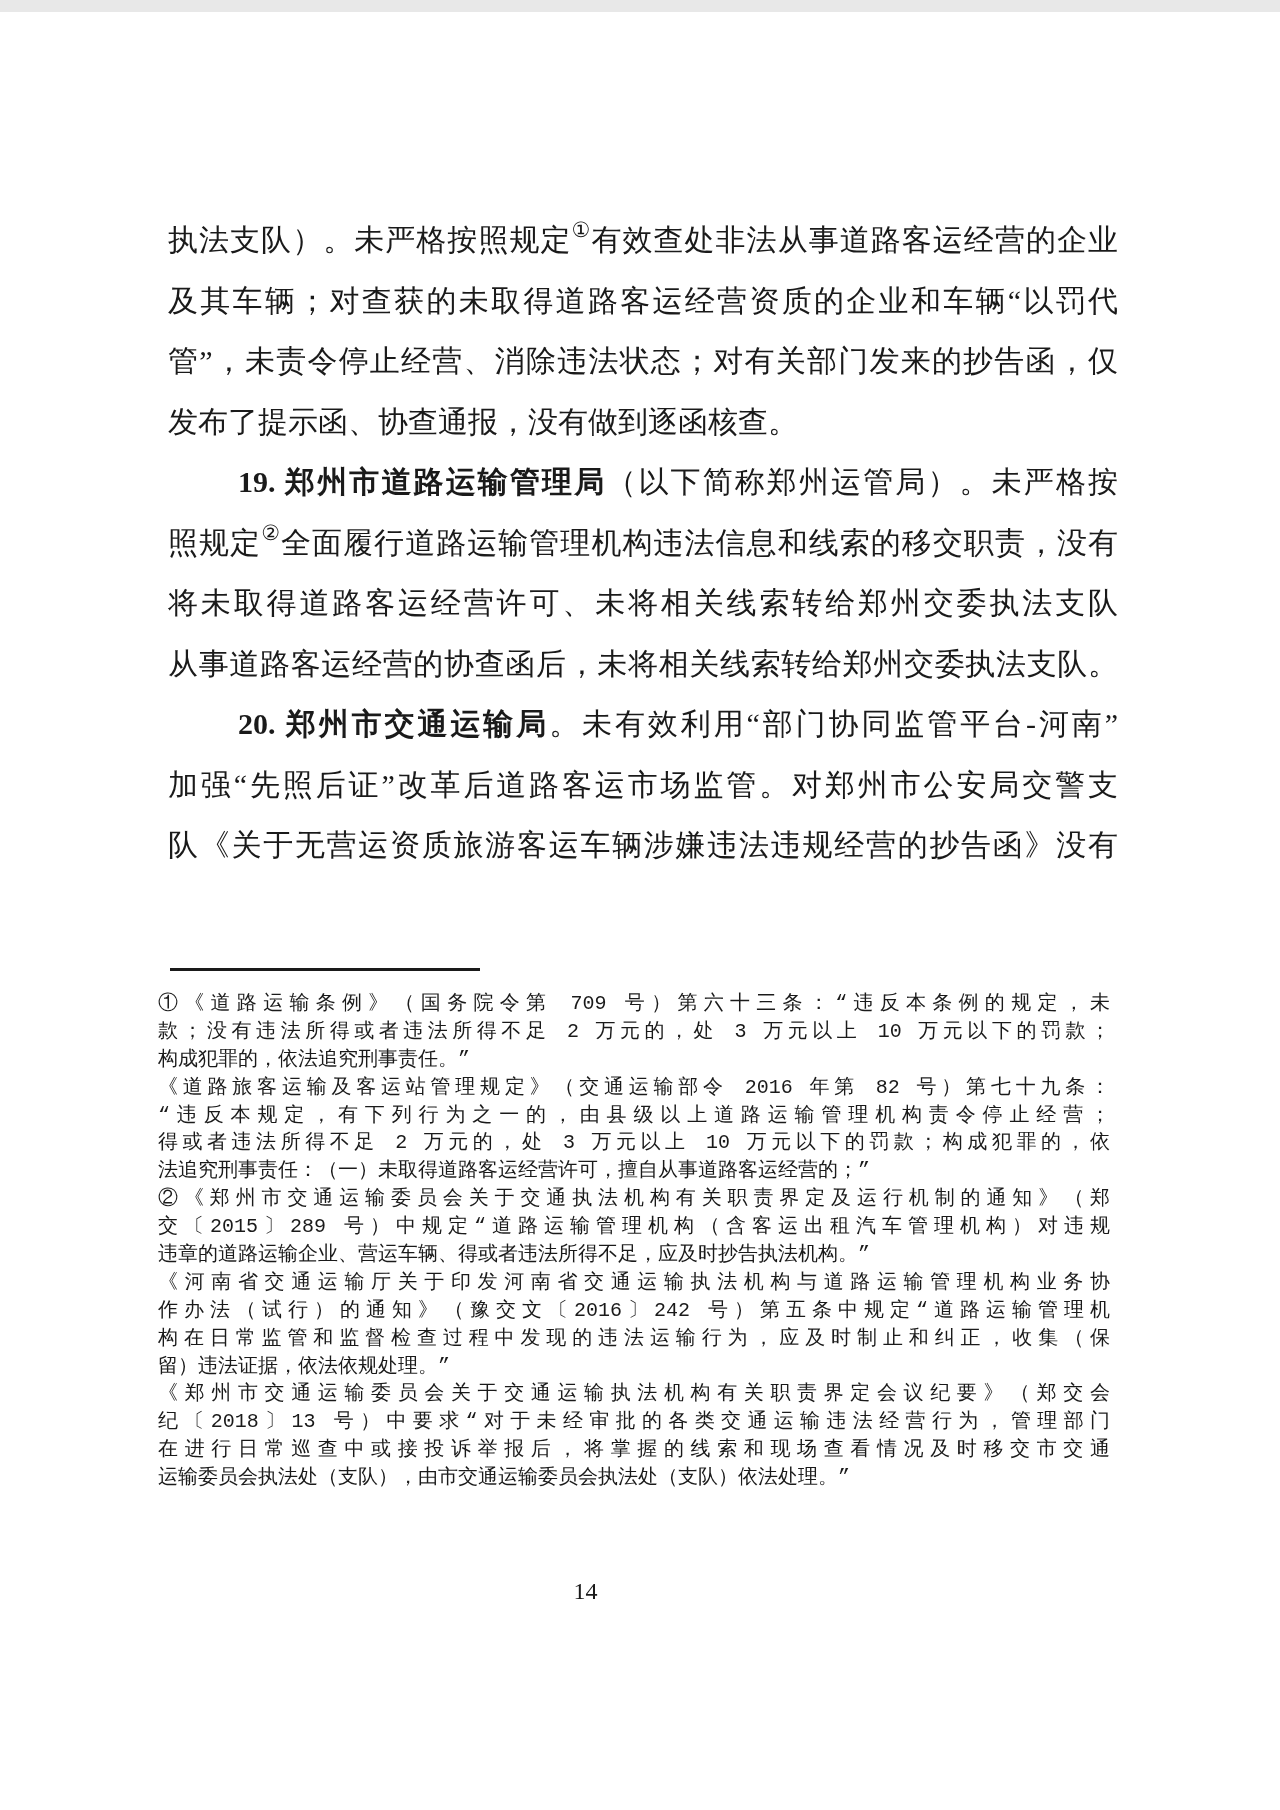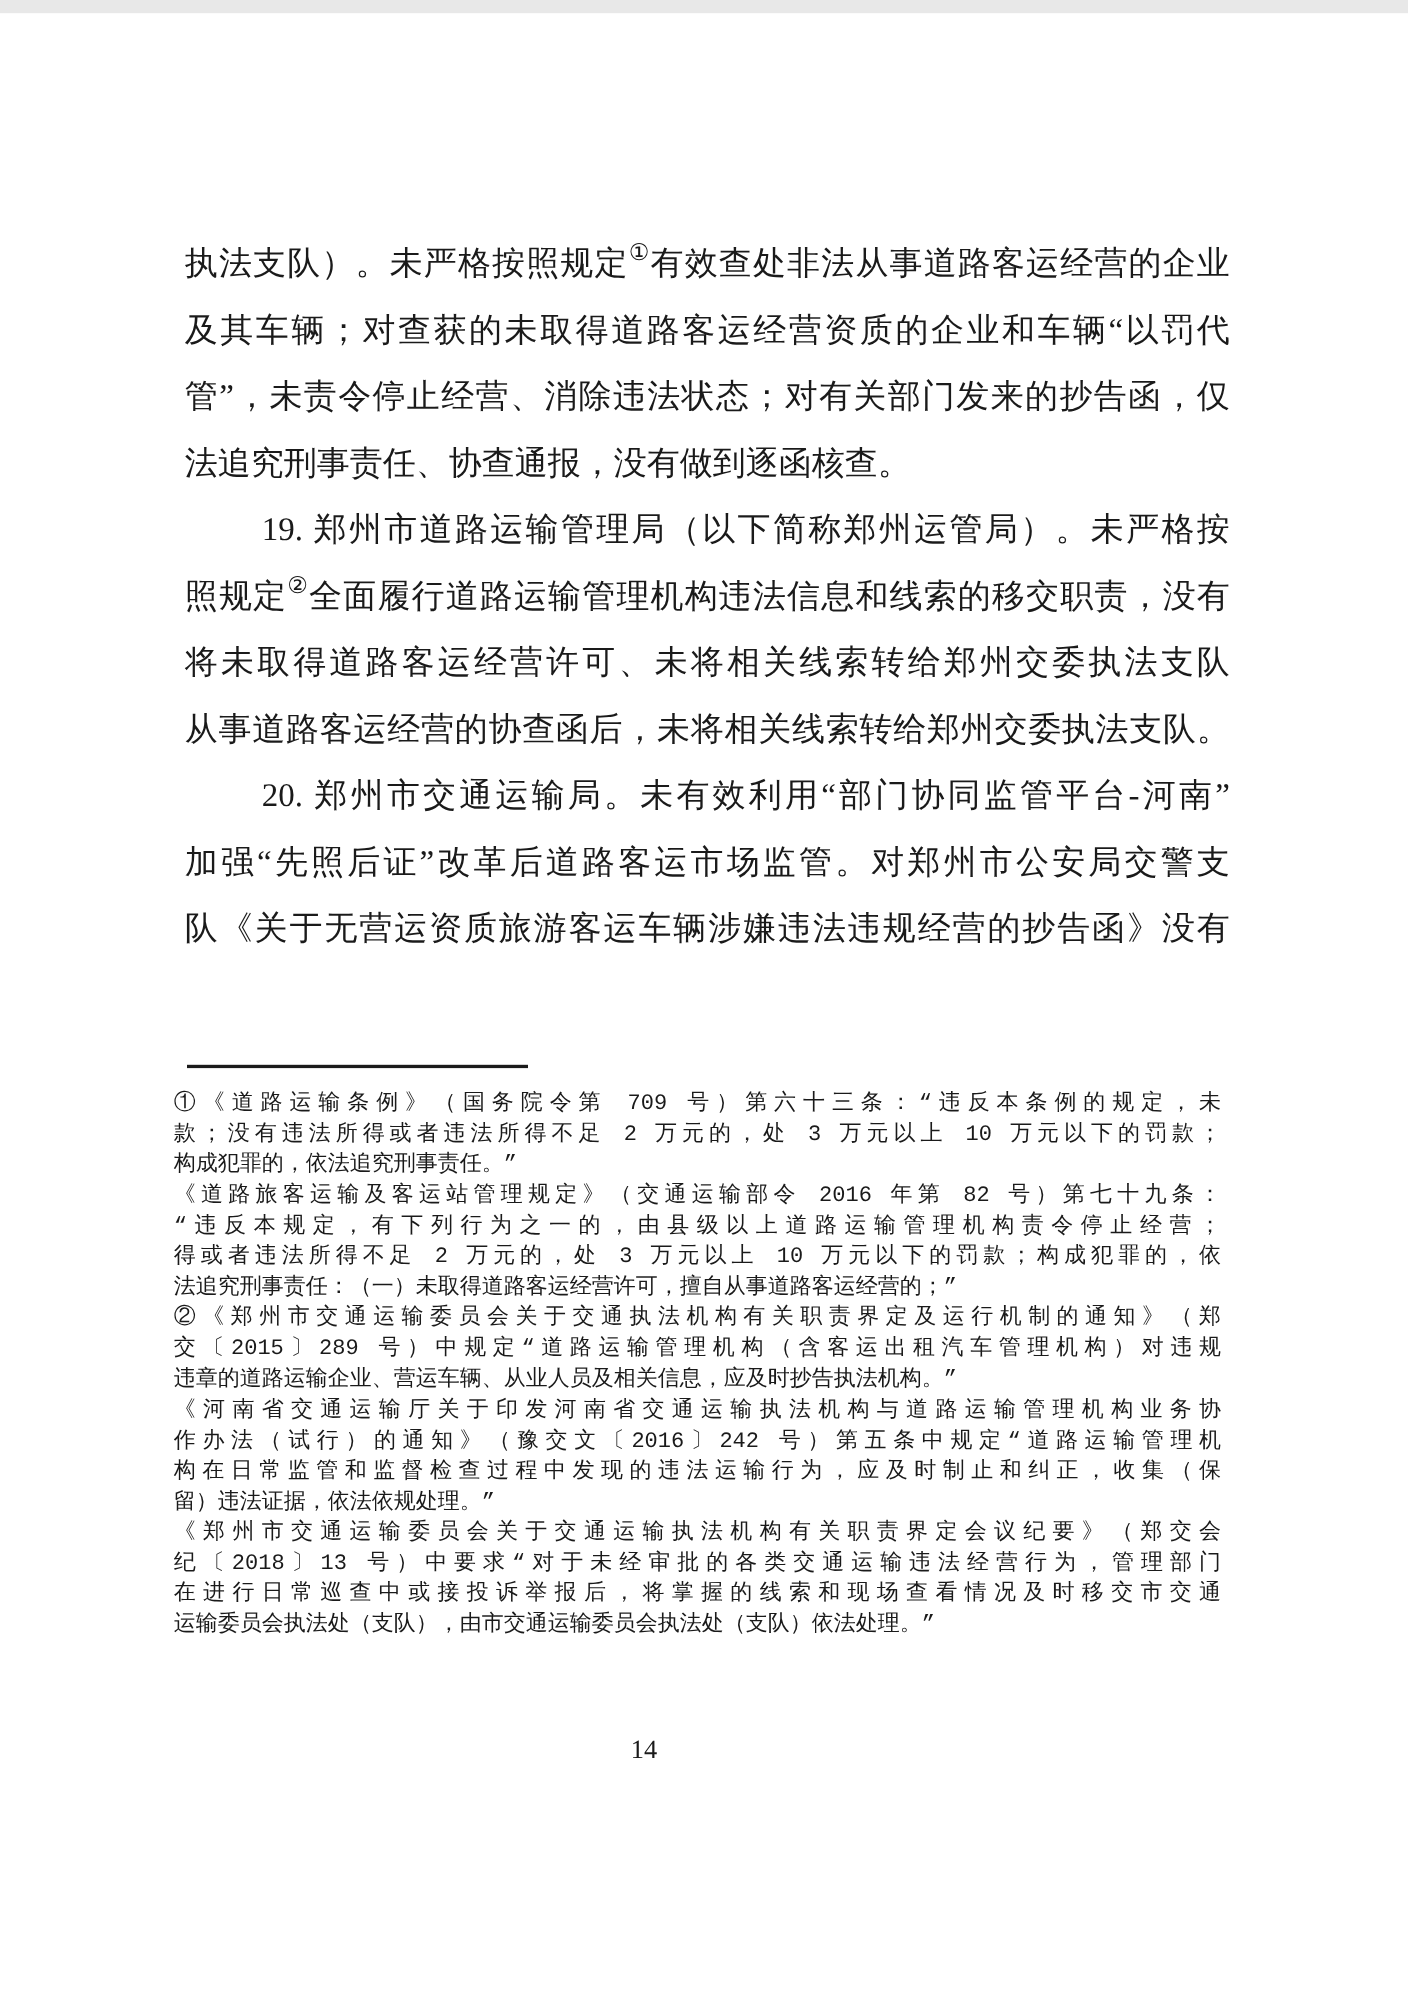--- a/index.html
+++ b/index.html
@@ -23,21 +23,21 @@
     line-height: 60.5px;
   }
   .bline {
     height: 60.5px;
     overflow: hidden;
     text-align: justify;
     text-align-last: justify;
   }
   .bline.end { text-align-last: left; }
   .bline.indent { text-indent: 70px; }
-  .bold { font-weight: normal; }
+  .bold { font-weight: bold; }
   .sup {
     font-size: 21px;
     vertical-align: 13px;
     line-height: 0;
   }
   
   .divider {
     position: absolute;
     left: 170px;
     top: 956px;
@@ -76,21 +76,21 @@
 </head>
 <body>
 
 <div class="page">
 
   <div class="body-block">
 
     <div class="bline"><span>执法支队）。未严格按照规定</span><span class="sup">①</span><span>有效查处非法从事道路客运经营的企业</span></div>
     <div class="bline">及其车辆；对查获的未取得道路客运经营资质的企业和车辆“以罚代</div>
     <div class="bline">管”，未责令停止经营、消除违法状态；对有关部门发来的抄告函，仅</div>
-    <div class="bline end">法追究刑事责任、协查通报，没有做到逐函核查。</div>
+    <div class="bline end">发布了提示函、协查通报，没有做到逐函核查。</div>
 
     <div class="bline indent"><span class="bold">19. 郑州市道路运输管理局</span><span>（以下简称郑州运管局）。未严格按</span></div>
     <div class="bline"><span>照规定</span><span class="sup">②</span><span>全面履行道路运输管理机构违法信息和线索的移交职责，没有</span></div>
     <div class="bline">将未取得道路客运经营许可、未将相关线索转给郑州交委执法支队</div>
     <div class="bline">从事道路客运经营的协查函后，未将相关线索转给郑州交委执法支队。</div>
 
     <div class="bline indent"><span class="bold">20. 郑州市交通运输局</span><span>。未有效利用“部门协同监管平台-河南”</span></div>
     <div class="bline">加强“先照后证”改革后道路客运市场监管。对郑州市公安局交警支</div>
     <div class="bline">队《关于无营运资质旅游客运车辆涉嫌违法违规经营的抄告函》没有</div>
   </div>
@@ -100,21 +100,21 @@
   <div class="foot-block">
     <div class="fline">①《道路运输条例》（国务院令第 709 号）第六十三条：“违反本条例的规定，未</div>
     <div class="fline">款；没有违法所得或者违法所得不足 2 万元的，处 3 万元以上 10 万元以下的罚款；</div>
     <div class="fline end">构成犯罪的，依法追究刑事责任。”</div>
     <div class="fline">《道路旅客运输及客运站管理规定》（交通运输部令 2016 年第 82 号）第七十九条：</div>
     <div class="fline">“违反本规定，有下列行为之一的，由县级以上道路运输管理机构责令停止经营；</div>
     <div class="fline">得或者违法所得不足 2 万元的，处 3 万元以上 10 万元以下的罚款；构成犯罪的，依</div>
     <div class="fline end">法追究刑事责任：（一）未取得道路客运经营许可，擅自从事道路客运经营的；”</div>
     <div class="fline">②《郑州市交通运输委员会关于交通执法机构有关职责界定及运行机制的通知》（郑</div>
     <div class="fline">交〔2015〕289 号）中规定“道路运输管理机构（含客运出租汽车管理机构）对违规</div>
-    <div class="fline end">违章的道路运输企业、营运车辆、从业人员及相关信息，应及时抄告执法机构。”</div>
+    <div class="fline end">违章的道路运输企业、营运车辆、得或者违法所得不足，应及时抄告执法机构。”</div>
     <div class="fline">《河南省交通运输厅关于印发河南省交通运输执法机构与道路运输管理机构业务协</div>
     <div class="fline">作办法（试行）的通知》（豫交文〔2016〕242 号）第五条中规定“道路运输管理机</div>
     <div class="fline">构在日常监管和监督检查过程中发现的违法运输行为，应及时制止和纠正，收集（保</div>
     <div class="fline end">留）违法证据，依法依规处理。”</div>
     <div class="fline">《郑州市交通运输委员会关于交通运输执法机构有关职责界定会议纪要》（郑交会</div>
     <div class="fline">纪〔2018〕13 号）中要求“对于未经审批的各类交通运输违法经营行为，管理部门</div>
     <div class="fline">在进行日常巡查中或接投诉举报后，将掌握的线索和现场查看情况及时移交市交通</div>
     <div class="fline end">运输委员会执法处（支队），由市交通运输委员会执法处（支队）依法处理。”</div>
   </div>
 

